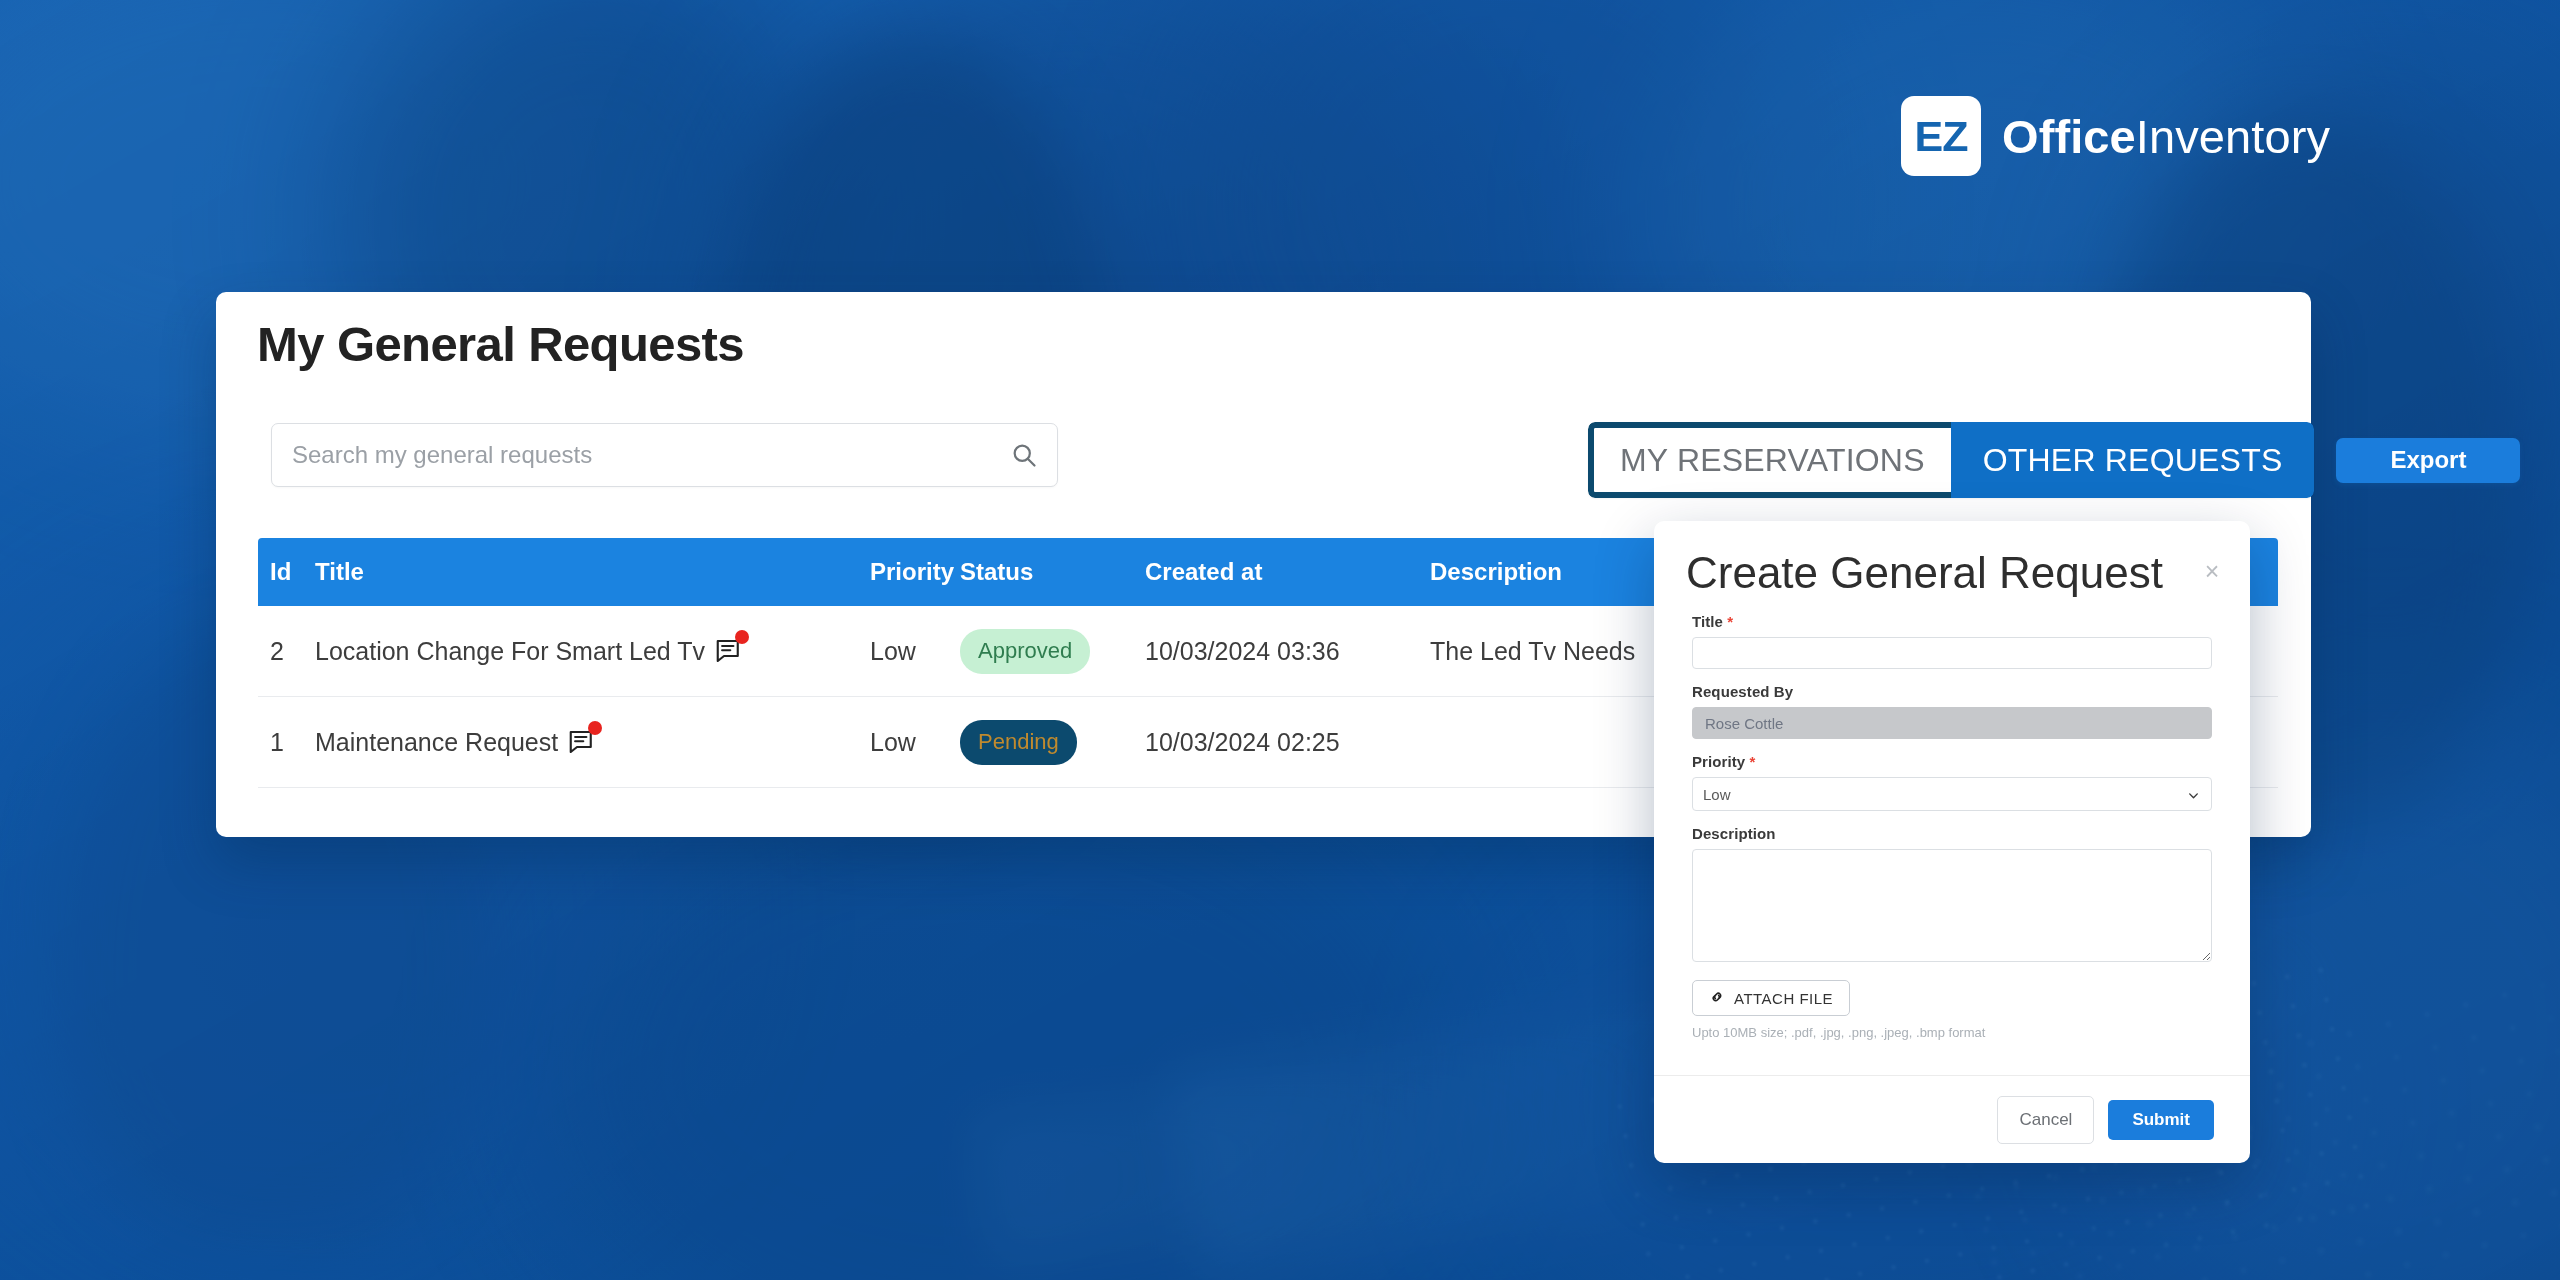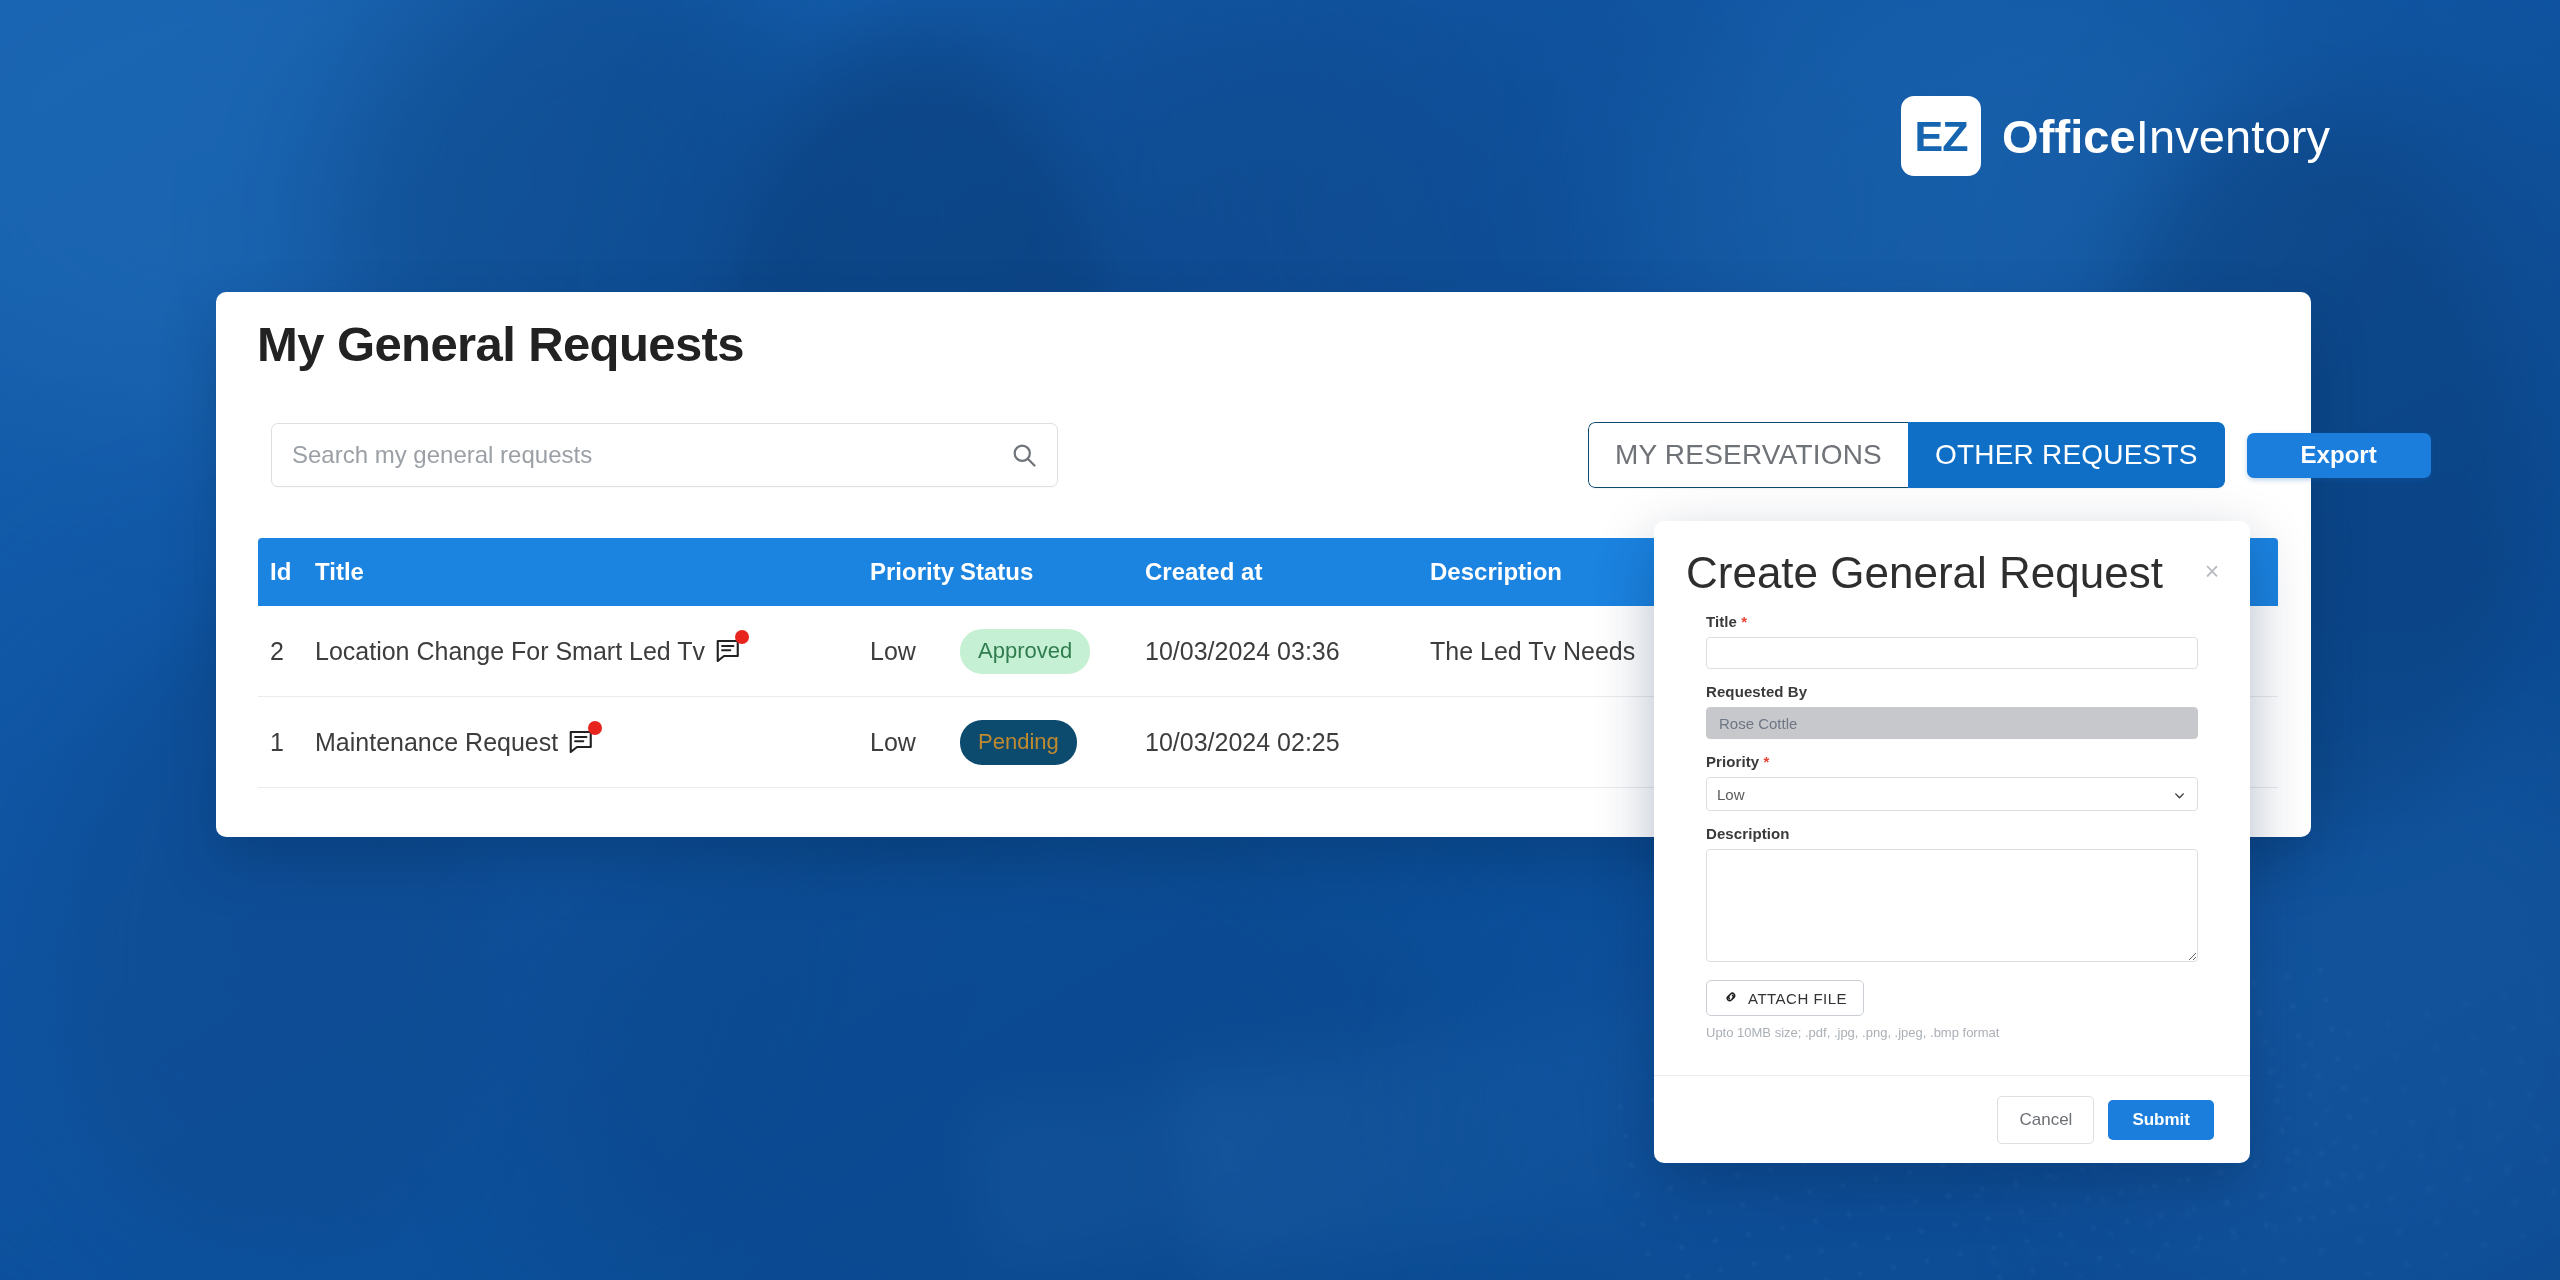--- a/index.html
+++ b/index.html
@@ -63,22 +63,22 @@
   #search-wrap{position:absolute;left:271px;top:423px;width:785px;height:62px;background:#fff;
     border:1px solid #dcdfe3;border-radius:7px;display:flex;align-items:center;box-shadow:0 1px 2px rgba(0,0,0,.03);}
   #search-input{flex:1;border:none;outline:none;background:transparent;font-size:24px;color:#a21caf;
     padding:0 18px 0 20px;font-family:inherit;}
   #search-input::placeholder{color:#9ba0a6;}
   #search-btn{width:66px;height:60px;display:flex;align-items:center;justify-content:center;background:transparent;border:none;cursor:pointer;}
 
   
   #actions{position:absolute;left:1588px;top:422px;display:flex;align-items:center;gap:22px;}
   .seg{display:flex;border-radius:7px;overflow:hidden;box-shadow:0 1px 2px rgba(0,0,0,.05);}
-  .seg-btn{font-size:28px;padding:0 26px;height:64px;display:flex;align-items:center;justify-content:center;
-    cursor:pointer;border:1px solid #0c4a6e;letter-spacing:.2px;background:#fff;color:#6f7378;}
+  .seg-btn{font-size:32px;padding:0 26px;height:64px;display:flex;align-items:center;justify-content:center;
+    cursor:pointer;border:6px solid #0c4a6e;letter-spacing:.2px;background:#fff;color:#6f7378;}
   .seg-btn.on{background:#0f6fc6;color:#fff;border-color:#0f6fc6;}
   .seg-btn:first-child{border-right:none;border-radius:7px 0 0 7px;}
   .seg-btn:last-child{border-radius:0 7px 7px 0;}
   #export-btn{background:#1b7ddc;color:#fff;font-size:24px;font-weight:bold;border:none;border-radius:7px;
     height:45px;padding:0 54px;cursor:pointer;font-family:inherit;box-shadow:0 2px 5px rgba(18,100,180,.28);}
 
   
   #tbl{position:absolute;left:258px;top:538px;width:2020px;}
   .thead{display:flex;align-items:center;height:68px;background:#1b83e0;border-radius:4px 4px 0 0;}
   .th{font-size:24px;font-weight:bold;color:#fff;}
@@ -96,21 +96,21 @@
   .note-icon{position:relative;display:inline-block;width:30px;height:30px;}
   .note-dot{position:absolute;right:-5px;top:-6px;width:14px;height:14px;border-radius:50%;background:#e8241f;}
 
   
   #modal{position:absolute;left:1654px;top:521px;width:596px;height:642px;background:#fff;border-radius:10px;
     box-shadow:0 22px 58px rgba(0,30,70,.30);}
   #modal-head{position:relative;height:92px;}
   #modal-title{position:absolute;left:32px;top:27px;font-size:44px;color:#2e2e2e;}
   #modal-close{position:absolute;right:24px;top:36px;width:28px;height:28px;border:none;background:transparent;
     color:#b9bdc2;font-size:25px;line-height:1;cursor:pointer;font-family:inherit;}
-  .fgroup{padding:0 52px;margin-bottom:14px;}
+  .fgroup{padding:0 38px;margin-bottom:14px;}
   .flabel{font-size:15px;font-weight:bold;color:#3a3a3a;margin-bottom:7px;display:block;letter-spacing:.1px;}
   .req{color:#ea4335;font-size:15px;}
   .finput{width:100%;box-sizing:border-box;height:32px;border:1px solid #dbdfe3;border-radius:4px;
     background:#fff;font-size:15px;color:#4a4a4a;padding:0 12px;outline:none;font-family:inherit;}
   .finput.disabled{background:#c6c8cb;border-color:#c6c8cb;color:#6f7684;}
   .fselect{width:100%;box-sizing:border-box;height:34px;border:1px solid #dbdfe3;border-radius:4px;background:#fff;
     font-size:15px;color:#5a5a5a;padding:0 10px;outline:none;font-family:inherit;
     -webkit-appearance:none;appearance:none;}
   .sel-wrap{position:relative;}
   .sel-caret{position:absolute;right:12px;top:11px;pointer-events:none;color:#4a4a4a;}

